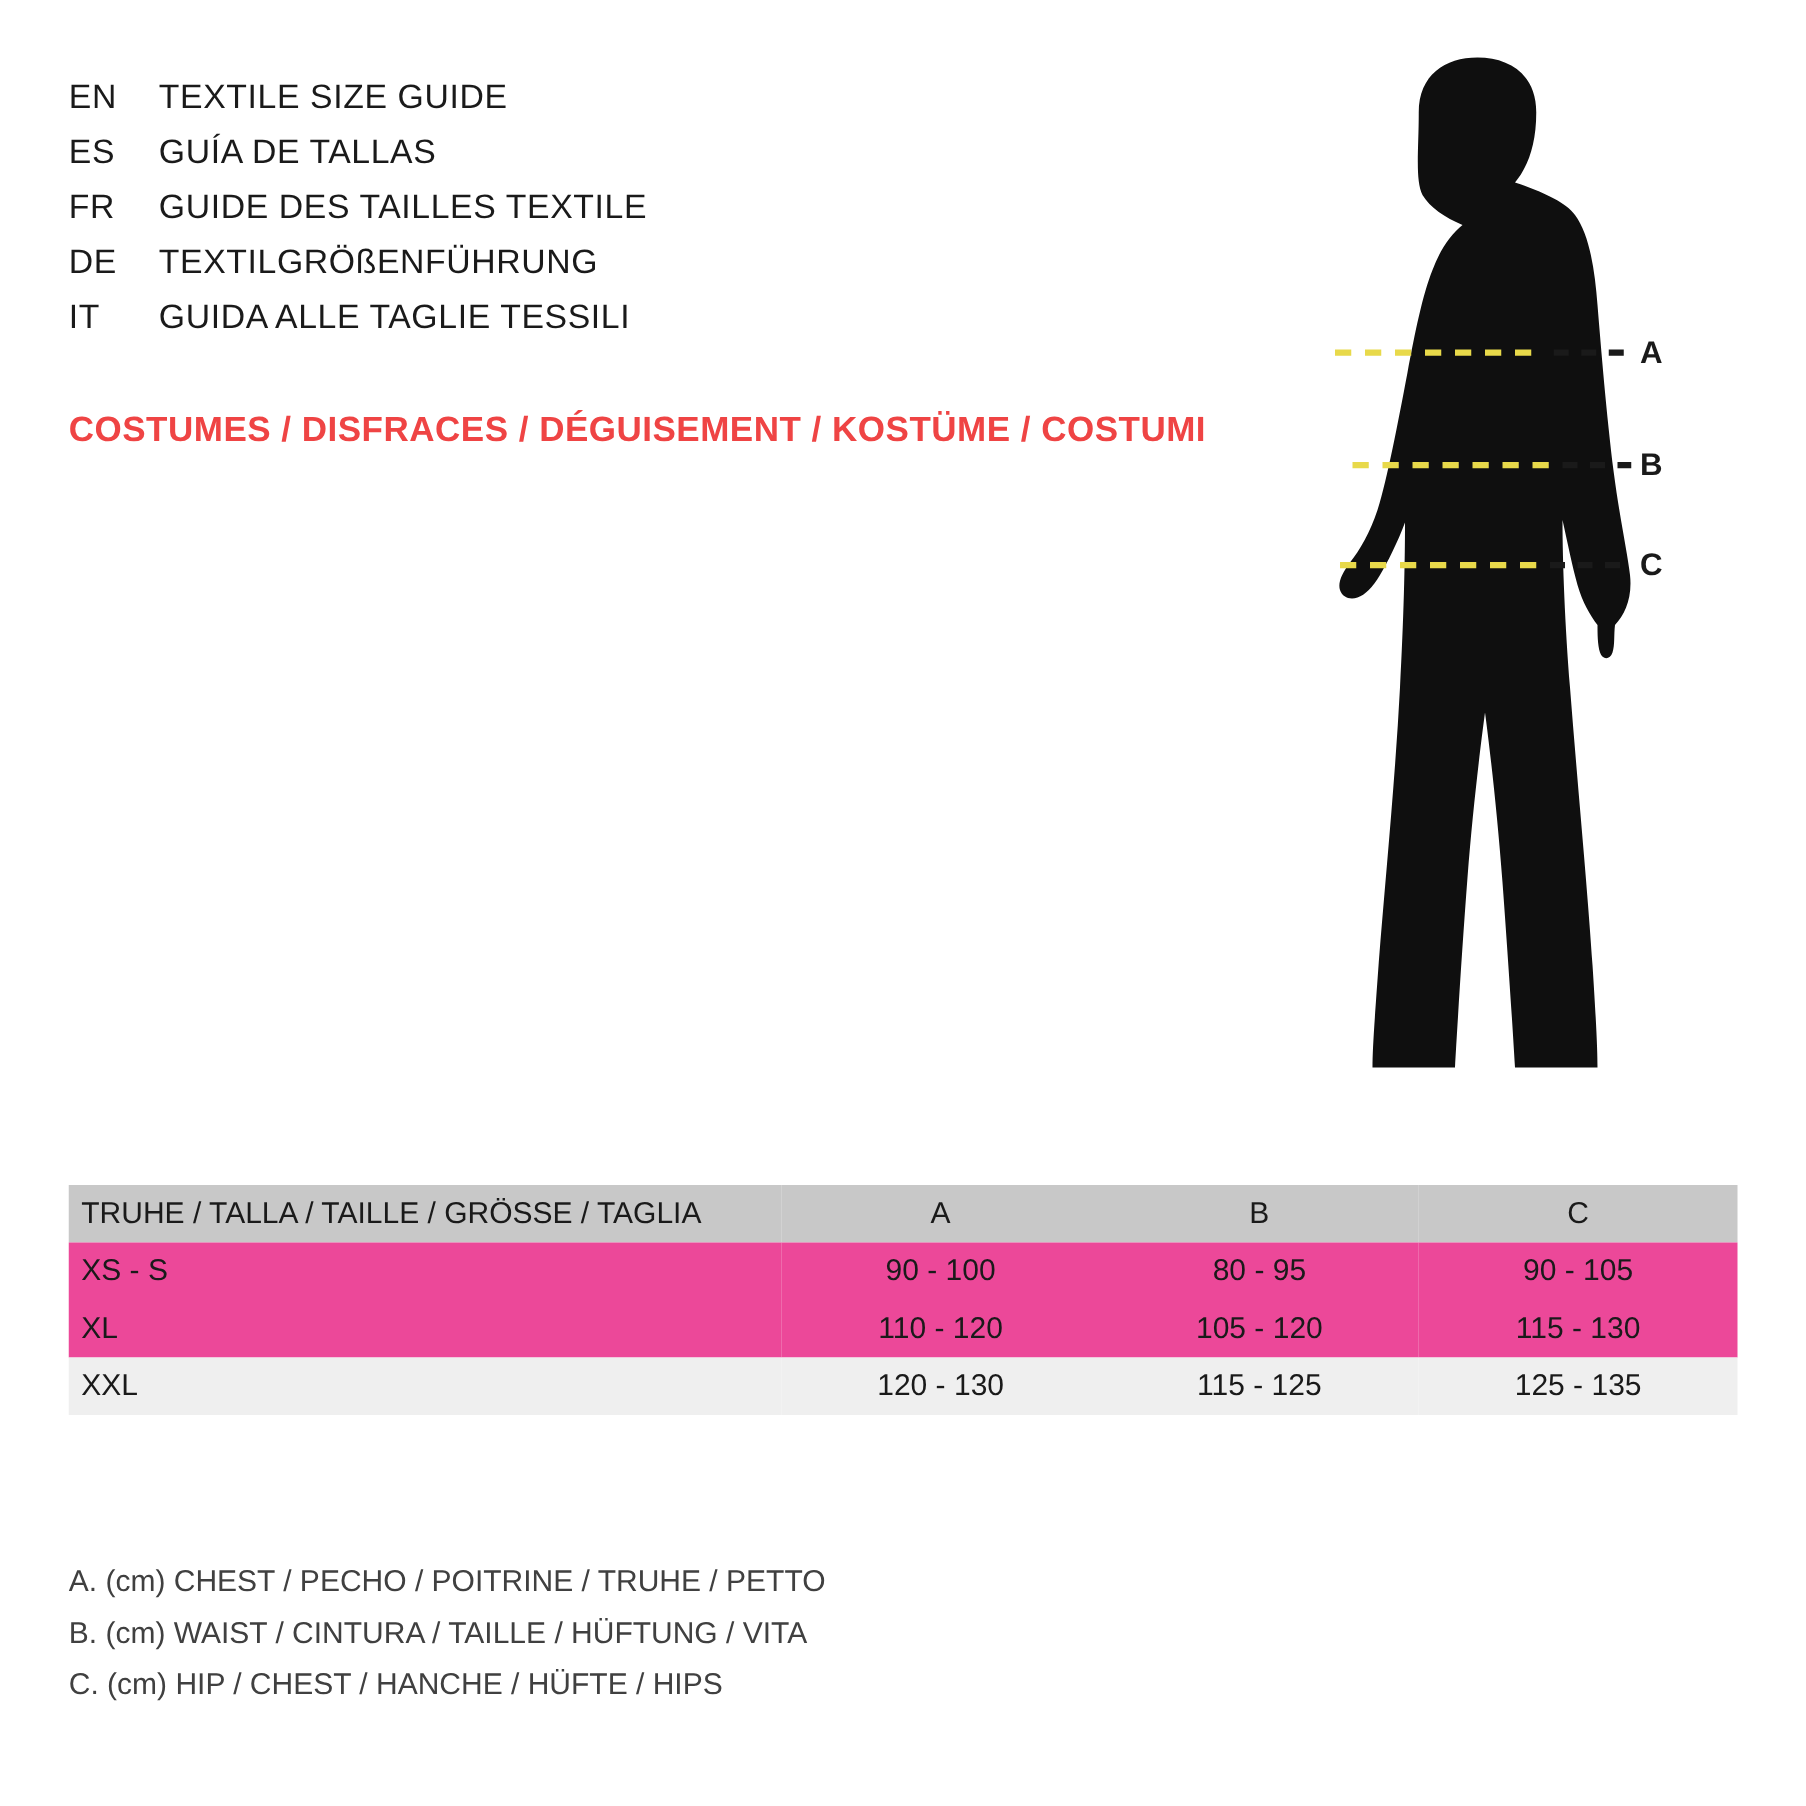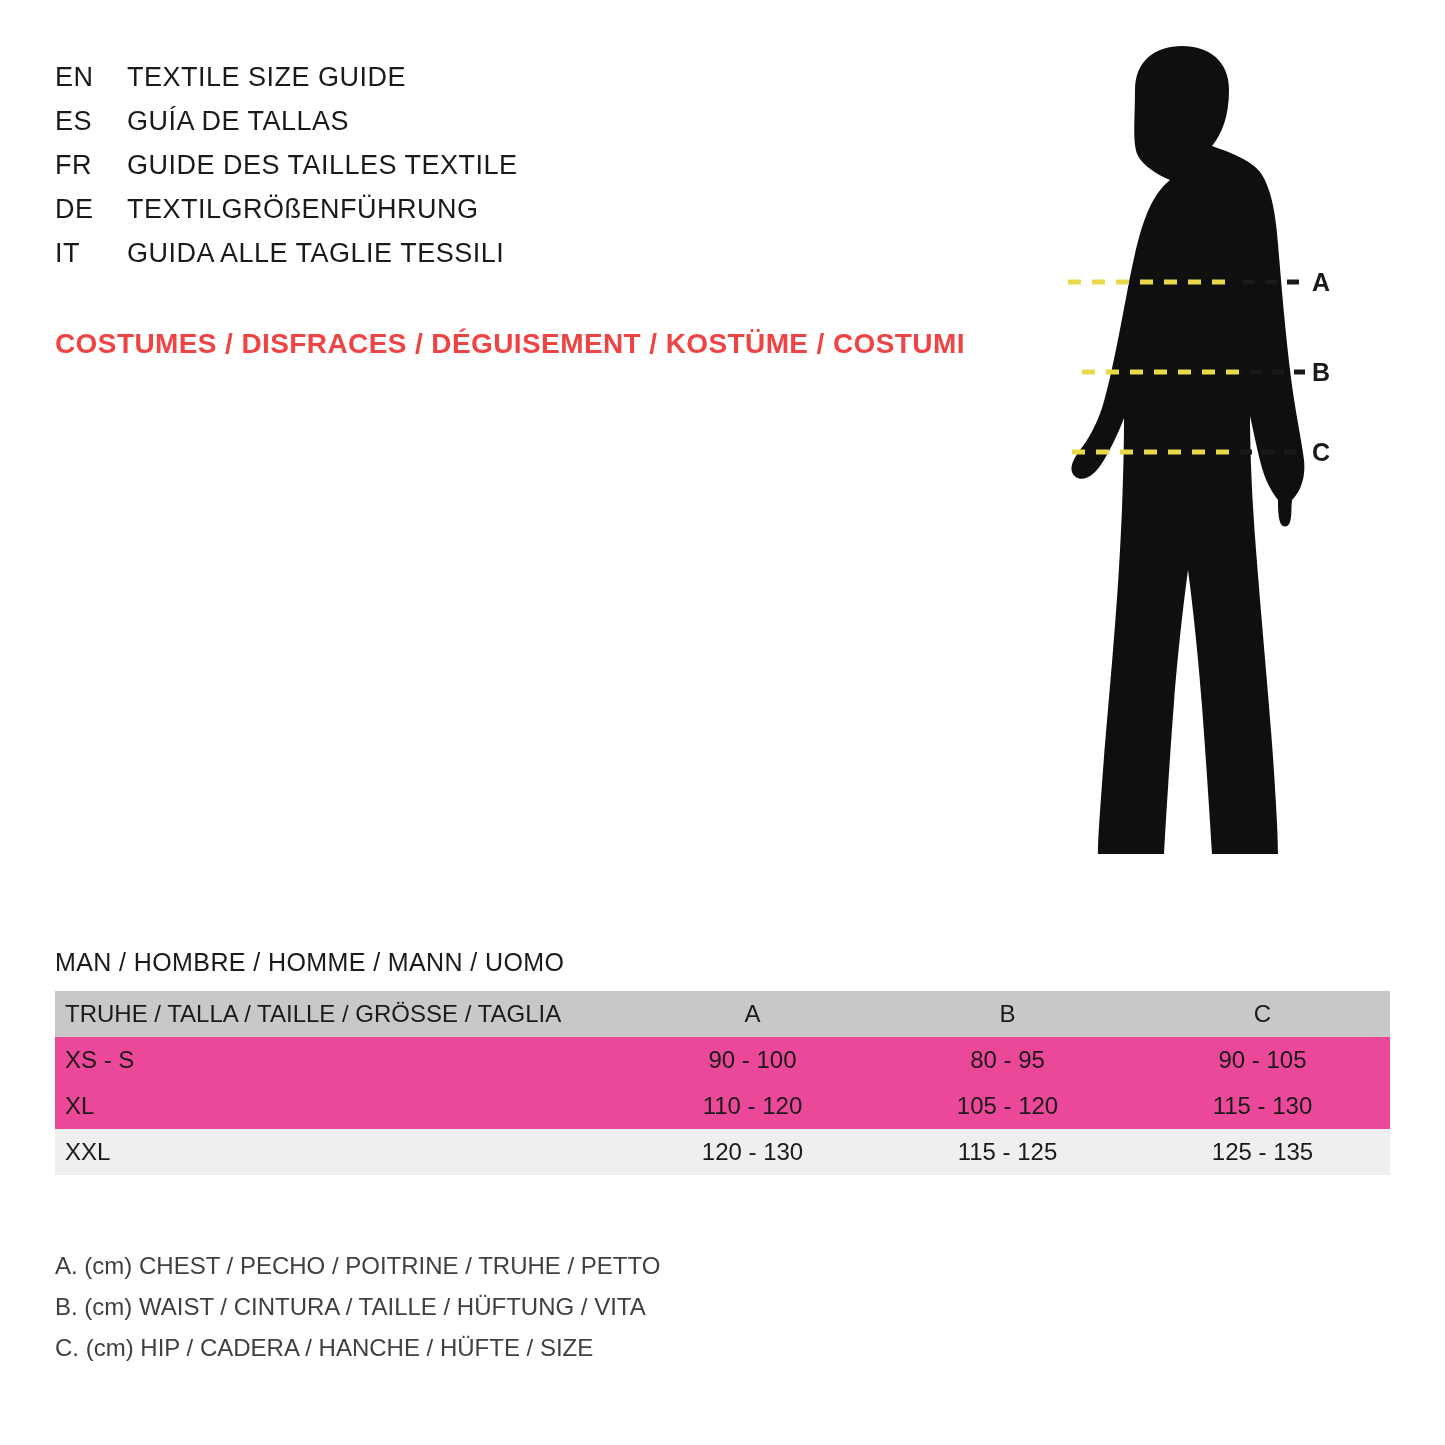--- a/index.html
+++ b/index.html
@@ -198,21 +198,20 @@
       <line x1="280" y1="422" x2="345" y2="422" stroke="#1a1a1a" stroke-width="5" stroke-dasharray="12 10"></line>
     </g>
   </svg>
 
   <span class="marker-label marker-a">A</span>
   <span class="marker-label marker-b">B</span>
   <span class="marker-label marker-c">C</span>
 </div>
 
 <div class="table-section">
-  <div class="group-title">MAN / HOMBRE / HOMME / MANN / UOMO</div>
 
   <table class="size-table">
     <thead>
       <tr class="header-row">
         <th class="head-label">TRUHE / TALLA / TAILLE / GRÖSSE / TAGLIA</th>
         <th>A</th>
         <th>B</th>
         <th>C</th>
       </tr>
     </thead>
@@ -235,14 +234,14 @@
         <td>115 - 125</td>
         <td>125 - 135</td>
       </tr>
     </tbody>
   </table>
 </div>
 
 <div class="legend">
   <div>A. (cm) CHEST / PECHO / POITRINE / TRUHE / PETTO</div>
   <div>B. (cm) WAIST / CINTURA / TAILLE / HÜFTUNG / VITA</div>
-  <div>C. (cm) HIP / CADERA / HANCHE / HÜFTE / SIZE</div>
+  <div>C. (cm) HIP / CHEST / HANCHE / HÜFTE / HIPS</div>
 </div>
 
 </body></html>

